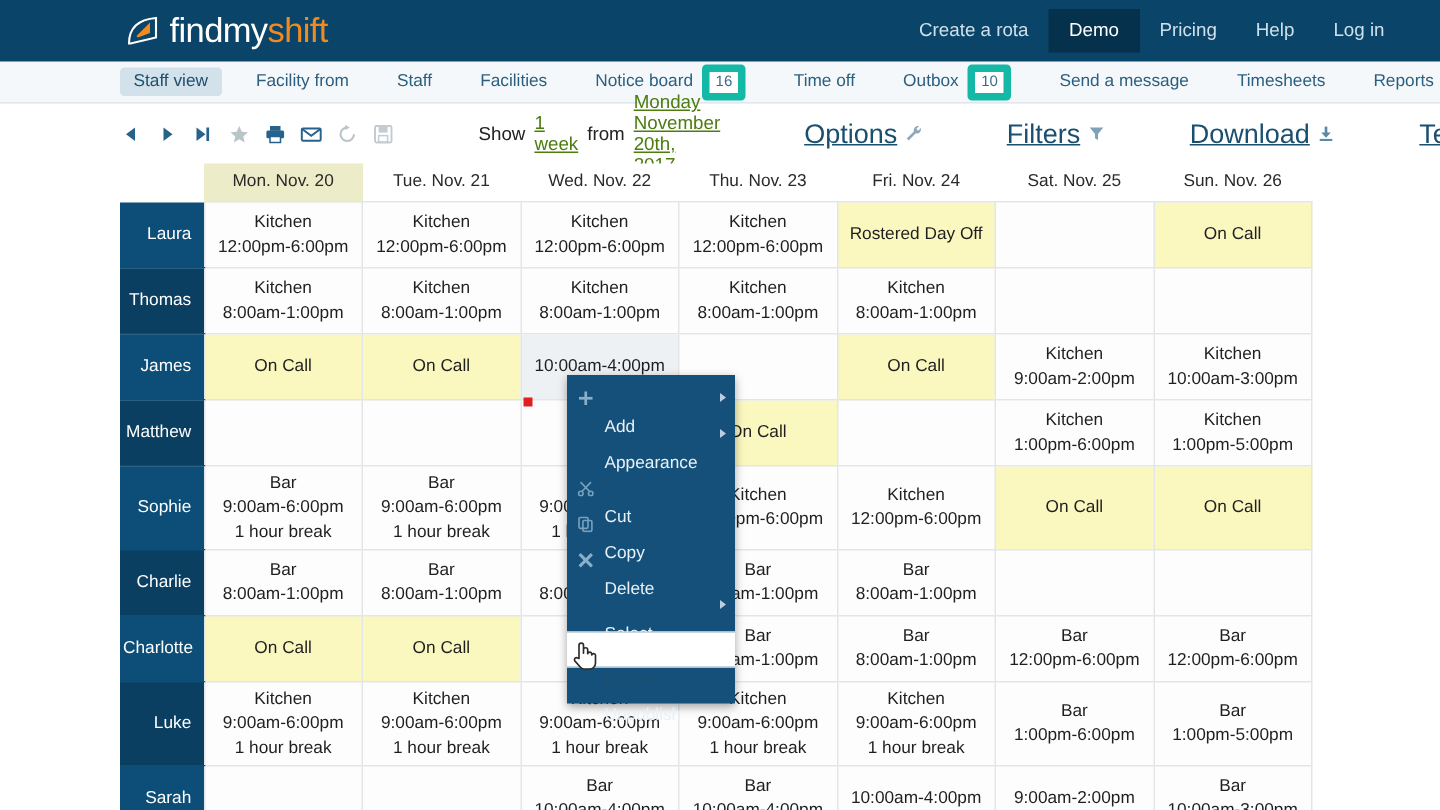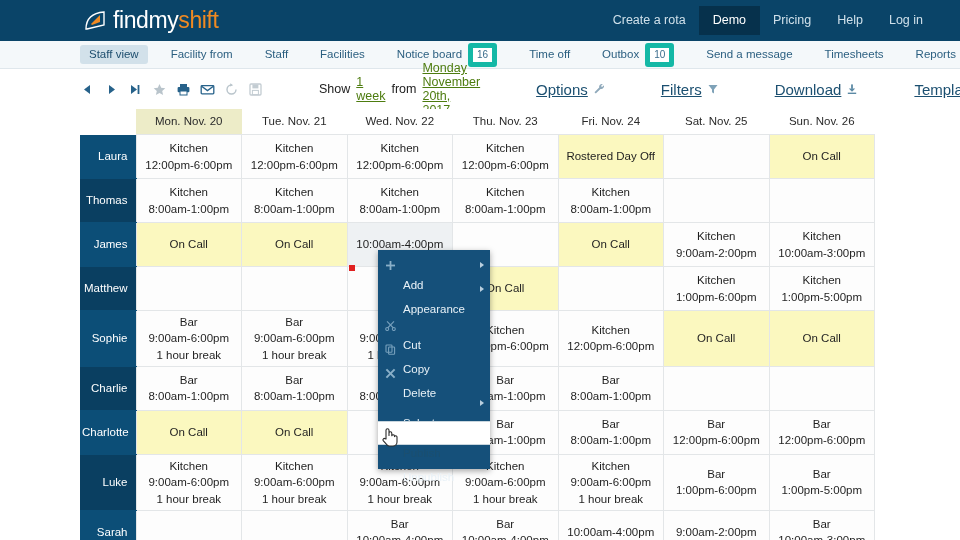--- a/index.html
+++ b/index.html
@@ -112,21 +112,21 @@
     margin: 0 12px;
   }
   .tb-text { display: flex; align-items: center; gap: 6px; font-size: 12.5px; color:#222; }
   .tb-text .lnk {
     color: #4d7c0f;
     text-decoration: underline;
     cursor: pointer;
   }
   .tb-item {
     display:flex; align-items:flex-start; gap:5px;
-    font-size: 15px;
+    font-size: 18px;
   }
   .tb-item .lnk { color:#1b4f70; text-decoration: underline; cursor:pointer; }
 
   
   .grid-wrap {
     padding-left: 80px;
     padding-right: 85px;
     position: relative;
   }
   table.rota {

